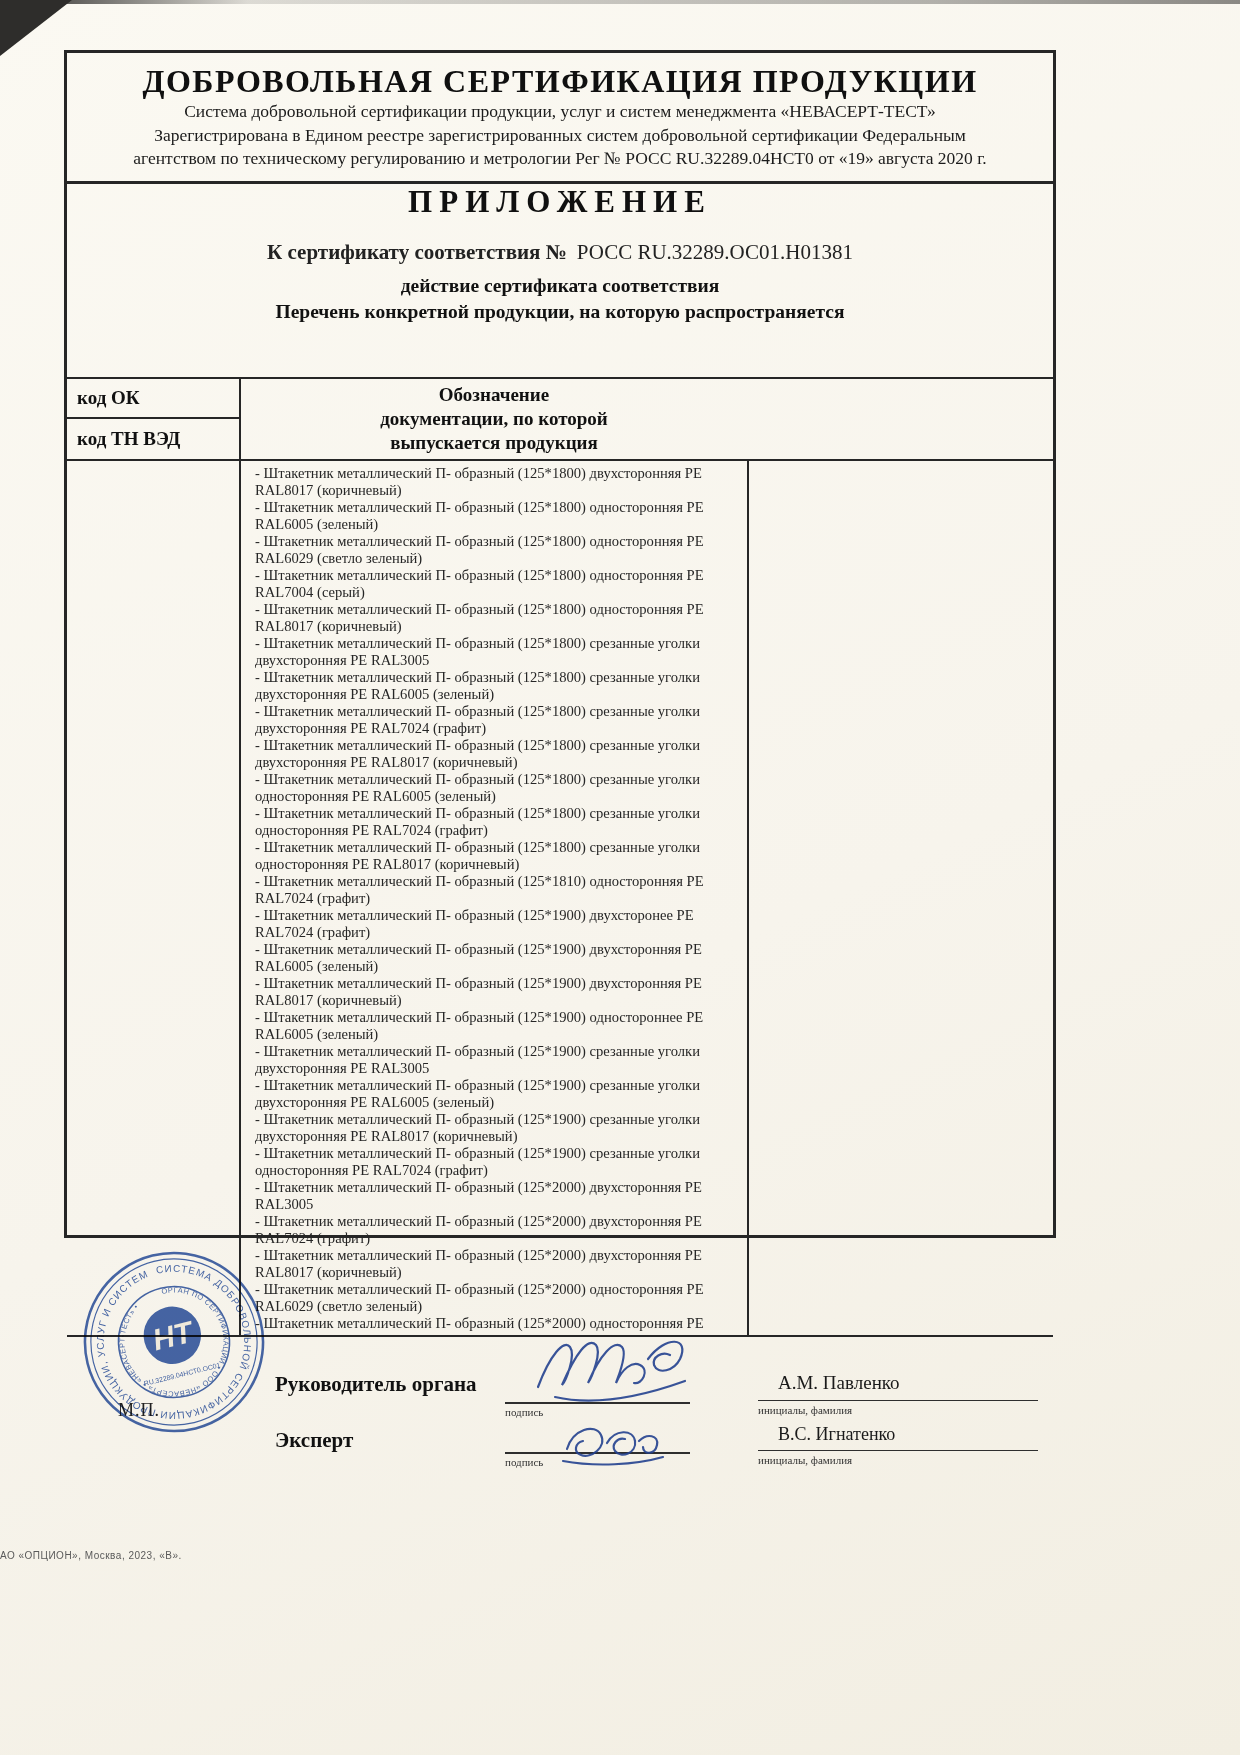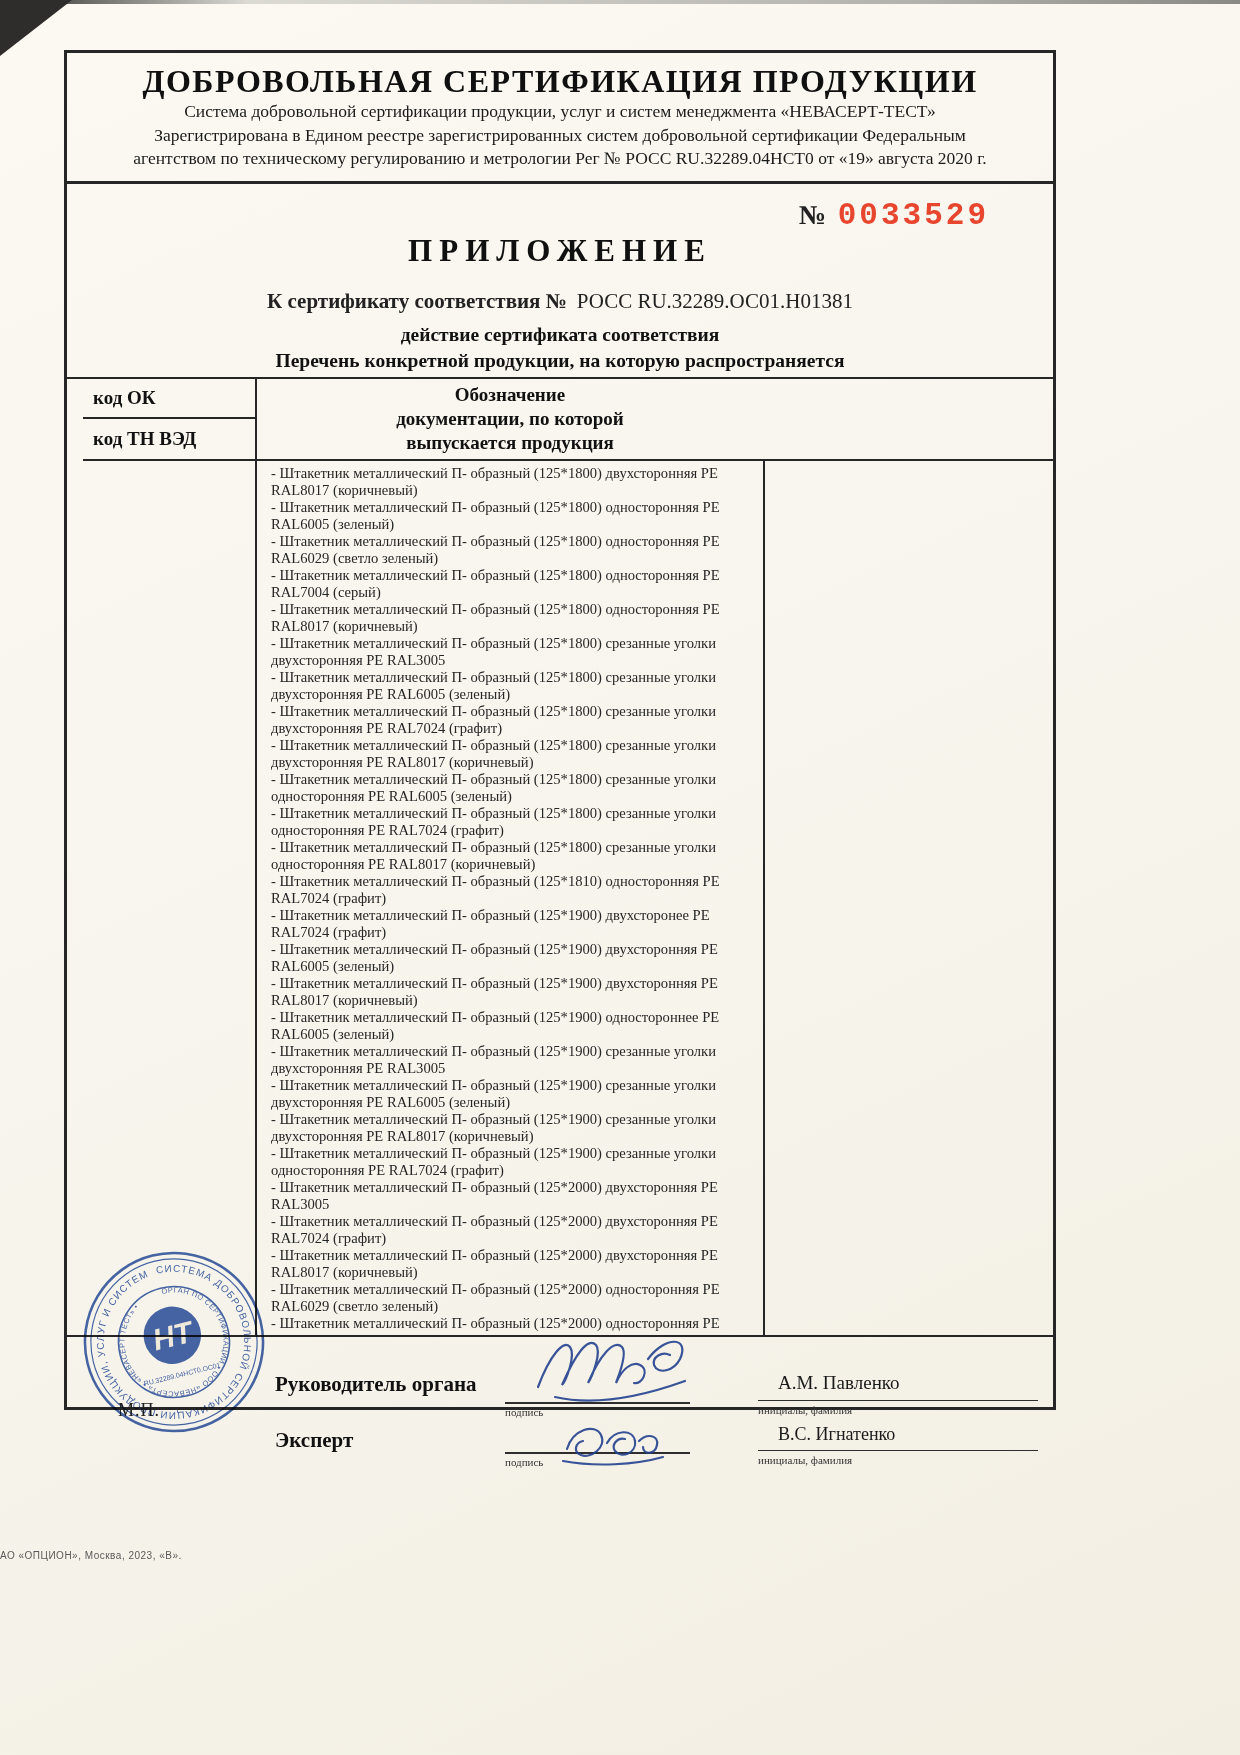--- a/index.html
+++ b/index.html
@@ -6,38 +6,38 @@
   html,body { background:#d8d5cc; }
   .page {
     position:relative; width:1240px; height:1755px; overflow:hidden;
     background:linear-gradient(155deg,#fbf9f2 0%,#f7f4ec 55%,#f2eee2 100%);
     font-family:"Liberation Serif","DejaVu Serif",serif; color:#222;
   }
   .edge-top { position:absolute; left:0; top:0; width:100%; height:4px;
     background:linear-gradient(90deg,#2e2d2b,rgba(46,45,43,.15) 20%,rgba(46,45,43,.35) 75%,rgba(46,45,43,.55)); }
   .corner-tl { position:absolute; left:0; top:0; width:72px; height:56px; background:#2e2d2b;
     clip-path:polygon(0 0,100% 0,0 100%); }
-  .frame { position:absolute; left:64px; top:50px; width:992px; height:1360px; border:3px solid #262626; }
+  .frame { position:absolute; left:64px; top:50px; width:992px; height:1188px; border:3px solid #262626; }
 
   .header-box { height:131px; padding-top:10px; border-bottom:3px solid #262626; text-align:center; }
   .header-title { font-size:32px; font-weight:bold; letter-spacing:1.5px; color:#101010; }
   .header-line { font-size:17.5px; line-height:23.5px; color:#1b1b1b; }
 
   .number-row { margin-top:14px; padding-right:64px; text-align:right; }
   .num-label { font-size:27px; font-weight:600; color:#222; margin-right:12px; }
   .num-value { font-family:"Liberation Mono",monospace; font-size:31px; font-weight:bold;
     color:#e8452f; letter-spacing:3px; }
 
   .doc-title { text-align:center; font-size:31px; font-weight:bold; letter-spacing:7px; color:#101010; margin-top:0; }
   .cert-line { text-align:center; margin-top:20px; font-size:21px; }
   .cert-label { font-weight:bold; }
   .cert-number { margin-left:10px; }
   .subtitle { text-align:center; margin-top:8px; font-weight:bold; font-size:19.5px; line-height:26px; color:#111; }
 
-  .ptable { position:absolute; left:0; right:0; top:324px; border-top:2.5px solid #262626; border-bottom:2.5px solid #262626;padding-left:16px; }
+  .ptable { position:absolute; left:0; right:0; top:324px; border-top:2.5px solid #262626; border-bottom:2.5px solid #262626; }
   .thead,.tbody { display:grid; grid-template-columns:172px 508px 1fr; }
   .thead { border-bottom:2.5px solid #262626; }
   .cell-mid,.cell-right { border-left:2.5px solid #262626; }
   .code-top,.code-bottom { height:40px; display:flex; align-items:center; padding-left:10px;
     font-weight:bold; font-size:19px; color:#111; }
   .code-top { border-bottom:2px solid #262626; }
   .head-mid { display:flex; flex-direction:column; justify-content:center; align-items:center;
     font-weight:bold; font-size:19.5px; line-height:25px; color:#111; }
   .head-right { display:flex; flex-direction:column; justify-content:center; align-items:center;
     font-weight:bold; font-size:19px; line-height:24px; color:#111; padding:2px 4px; }
@@ -80,23 +80,20 @@
 
   <div class="frame">
 
     <div class="header-box">
       <div class="header-title">ДОБРОВОЛЬНАЯ СЕРТИФИКАЦИЯ ПРОДУКЦИИ</div>
       <div class="header-line">Система добровольной сертификации продукции, услуг и систем менеджмента «НЕВАСЕРТ-ТЕСТ»</div>
       <div class="header-line">Зарегистрирована в Едином реестре зарегистрированных систем добровольной сертификации Федеральным</div>
       <div class="header-line">агентством по техническому регулированию и метрологии Рег № РОСС RU.32289.04НСТ0  от «19» августа 2020 г.</div>
     </div>
 
-    <div class="number-row">
-      <span class="num-label">№</span><span class="num-value">0033529</span>
-    </div>
 
     <div class="doc-title">ПРИЛОЖЕНИЕ</div>
 
     <div class="cert-line">
       <span class="cert-label">К сертификату соответствия №</span><span class="cert-number">РОСС RU.32289.ОС01.Н01381</span>
     </div>
 
     <div class="subtitle">
       <div>действие сертификата соответствия</div>
       <div>Перечень конкретной продукции, на которую распространяется</div>

